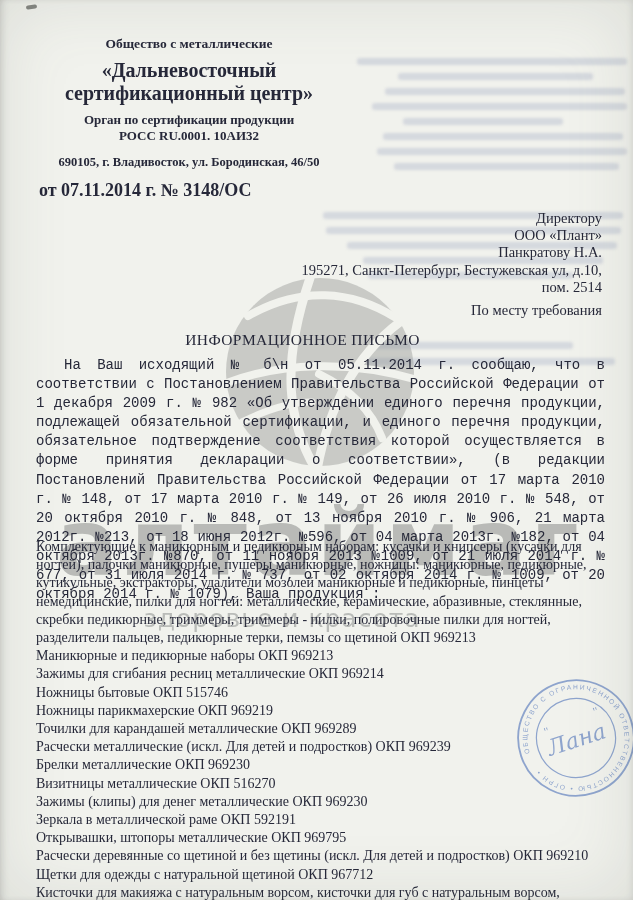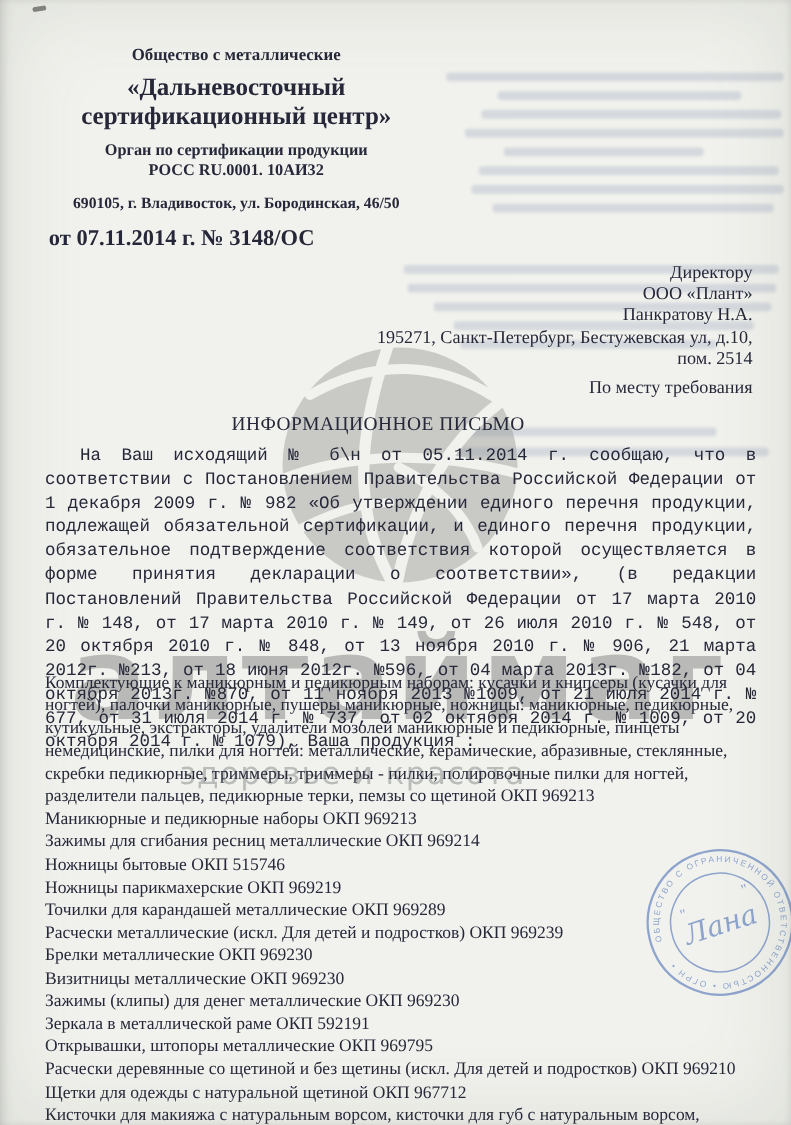--- a/index.html
+++ b/index.html
@@ -116,21 +116,21 @@
 
   <div class="product-list">
     <p>Комплектующие к маникюрным и педикюрным наборам: кусачки и книпсеры (кусачки для ногтей), палочки маникюрные, пушеры маникюрные, ножницы: маникюрные, педикюрные, кутикульные, экстракторы, удалители мозолей маникюрные и педикюрные, пинцеты немедицинские, пилки для ногтей: металлические, керамические, абразивные, стеклянные, скребки педикюрные, триммеры, триммеры - пилки, полировочные пилки для ногтей, разделители пальцев, педикюрные терки, пемзы со щетиной ОКП 969213</p>
     <p>Маникюрные и педикюрные наборы ОКП 969213</p>
     <p>Зажимы для сгибания ресниц металлические ОКП 969214</p>
     <p>Ножницы бытовые ОКП 515746</p>
     <p>Ножницы парикмахерские ОКП 969219</p>
     <p>Точилки для карандашей металлические ОКП 969289</p>
     <p>Расчески металлические (искл. Для детей и подростков) ОКП 969239</p>
     <p>Брелки металлические ОКП 969230</p>
-    <p>Визитницы металлические ОКП 969230</p>
+    <p>Визитницы металлические ОКП 516270</p>
     <p>Зажимы (клипы) для денег металлические ОКП 969230</p>
     <p>Зеркала в металлической раме ОКП 592191</p>
     <p>Открывашки, штопоры металлические ОКП 969795</p>
     <p>Расчески деревянные со щетиной и без щетины (искл. Для детей и подростков) ОКП 969210</p>
     <p>Щетки для одежды с натуральной щетиной ОКП 967712</p>
     <p>Кисточки для макияжа с натуральным ворсом, кисточки для губ с натуральным ворсом, кисточки для макияжа (аппликаторы) с натуральным ворсом, кисточки для дизайна ногтей с натуральным ворсом, кисточки для мелирования волос, кисточки-щетки с натуральной</p>
   </div>
 
   <svg class="stamp" viewBox="0 0 150 150">
     <g transform="rotate(-18 75 75)" fill="none">

